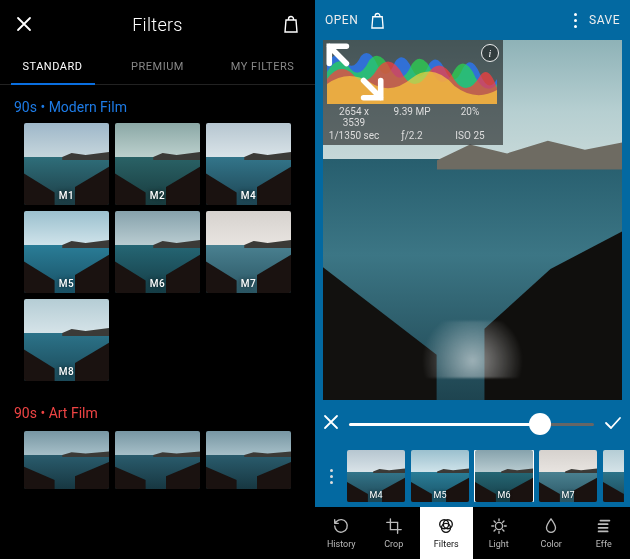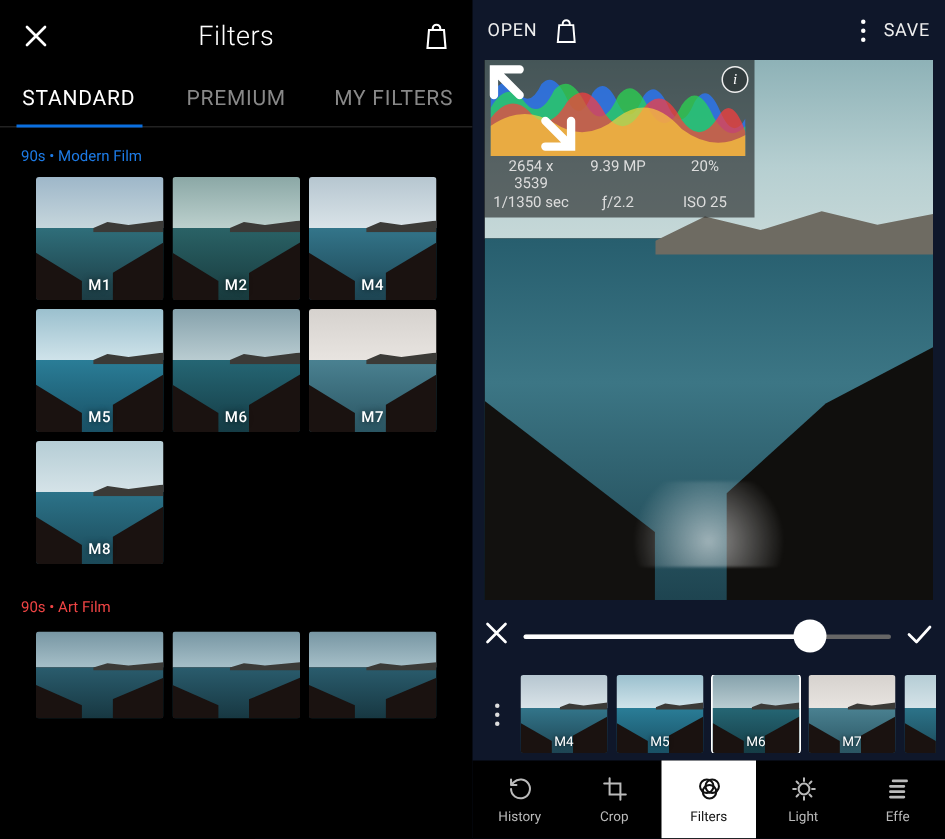--- a/index.html
+++ b/index.html
@@ -1,30 +1,30 @@
 <!DOCTYPE html>
 <html><head>
 <meta charset="utf-8">
 <style>
   html,body{margin:0;padding:0;background:#000;font-family:-apple-system,BlinkMacSystemFont,"Segoe UI",Roboto,Helvetica,Arial,sans-serif;color:#fff;}
   #stage{width:630px;height:559px;position:relative;overflow:hidden;background:#000;}
   .pane{position:absolute;top:0;height:559px;}
   .left-pane{left:0;width:315px;background:#000;}
-  .right-pane{left:315px;width:315px;background:#0f172a;}
+  .right-pane{left:315px;width:315px;background:#0369a1;}
 
   
   .hdr{display:flex;align-items:center;height:48px;padding:0 14px;}
   .hdr .close{width:20px;display:flex;justify-content:center;align-items:center;}
   .hdr .title{flex:1;text-align:center;font-size:18px;font-weight:300;letter-spacing:.3px;}
   .hdr .bag{width:20px;display:flex;justify-content:center;align-items:center;}
   .tabs{display:flex;height:36px;border-bottom:1px solid #222;}
-  .tab{flex:1;display:flex;align-items:center;justify-content:center;font-size:14px;letter-spacing:.5px;color:#888;position:relative;}
+  .tab{flex:1;display:flex;align-items:center;justify-content:center;font-size:11px;letter-spacing:.5px;color:#888;position:relative;}
   .tab.active{color:#fff;}
   .tab.active::after{content:"";position:absolute;left:10%;right:10%;bottom:-1px;height:2px;background:#0a6fe0;}
-  .section-label{padding:14px 14px 8px;font-size:10px;}
+  .section-label{padding:14px 14px 8px;font-size:14px;}
   .section-label.blue{color:#1d7be6;}
   .grid{display:grid;grid-template-columns:repeat(3,1fr);gap:6px;padding:0 24px;}
   .thumb{height:82px;position:relative;overflow:hidden;border-radius:2px;}
   .thumb.wide{height:58px;}
   .thumb .lbl{position:absolute;left:0;right:0;bottom:4px;text-align:center;font-size:10px;font-weight:500;letter-spacing:.5px;color:#fff;text-shadow:0 0 4px rgba(0,0,0,.7);}
   .scene{width:100%;height:100%;position:relative;}
   .sky{position:absolute;left:0;right:0;top:0;height:42%;}
   .sea{position:absolute;left:0;right:0;top:42%;bottom:0;}
   .rockL{position:absolute;left:0;bottom:0;width:36%;height:48%;background:#1a1210;clip-path:polygon(0 20%,100% 68%,100% 100%,0 100%);}
   .rockR{position:absolute;right:0;bottom:0;width:40%;height:55%;background:#1a1210;clip-path:polygon(0 60%,100% 15%,100% 100%,0 100%);}
@@ -359,20 +359,26 @@
     </div>
         <div class="tbtn ">
       <span><svg width="18" height="18" viewBox="0 0 20 20" fill="none">
               <circle cx="10" cy="10" r="4" stroke-width="1.5"></circle>
               <path d="M10 2v2M10 16v2M2 10h2M16 10h2M4.5 4.5l1.4 1.4M14.1 14.1l1.4 1.4M4.5 15.5l1.4-1.4M14.1 5.9l1.4-1.4" stroke-width="1.5" stroke-linecap="round"></path>
             </svg></span>
       <span>Light</span>
     </div>
         <div class="tbtn ">
       <span><svg width="18" height="18" viewBox="0 0 20 20" fill="none">
+              <path d="M10 2c3 4 5 7 5 10a5 5 0 0 1-10 0c0-3 2-6 5-10z" stroke-width="1.5" stroke-linejoin="round"></path>
+            </svg></span>
+      <span>Color</span>
+    </div>
+        <div class="tbtn ">
+      <span><svg width="18" height="18" viewBox="0 0 20 20" fill="none">
               <path d="M6 4h10M4 8h10M4 12h10M4 16h10" stroke-width="2" stroke-linecap="round"></path>
             </svg></span>
       <span>Effe</span>
     </div>
       </div>
 </div>
 
 </div>
 
 </body></html>

